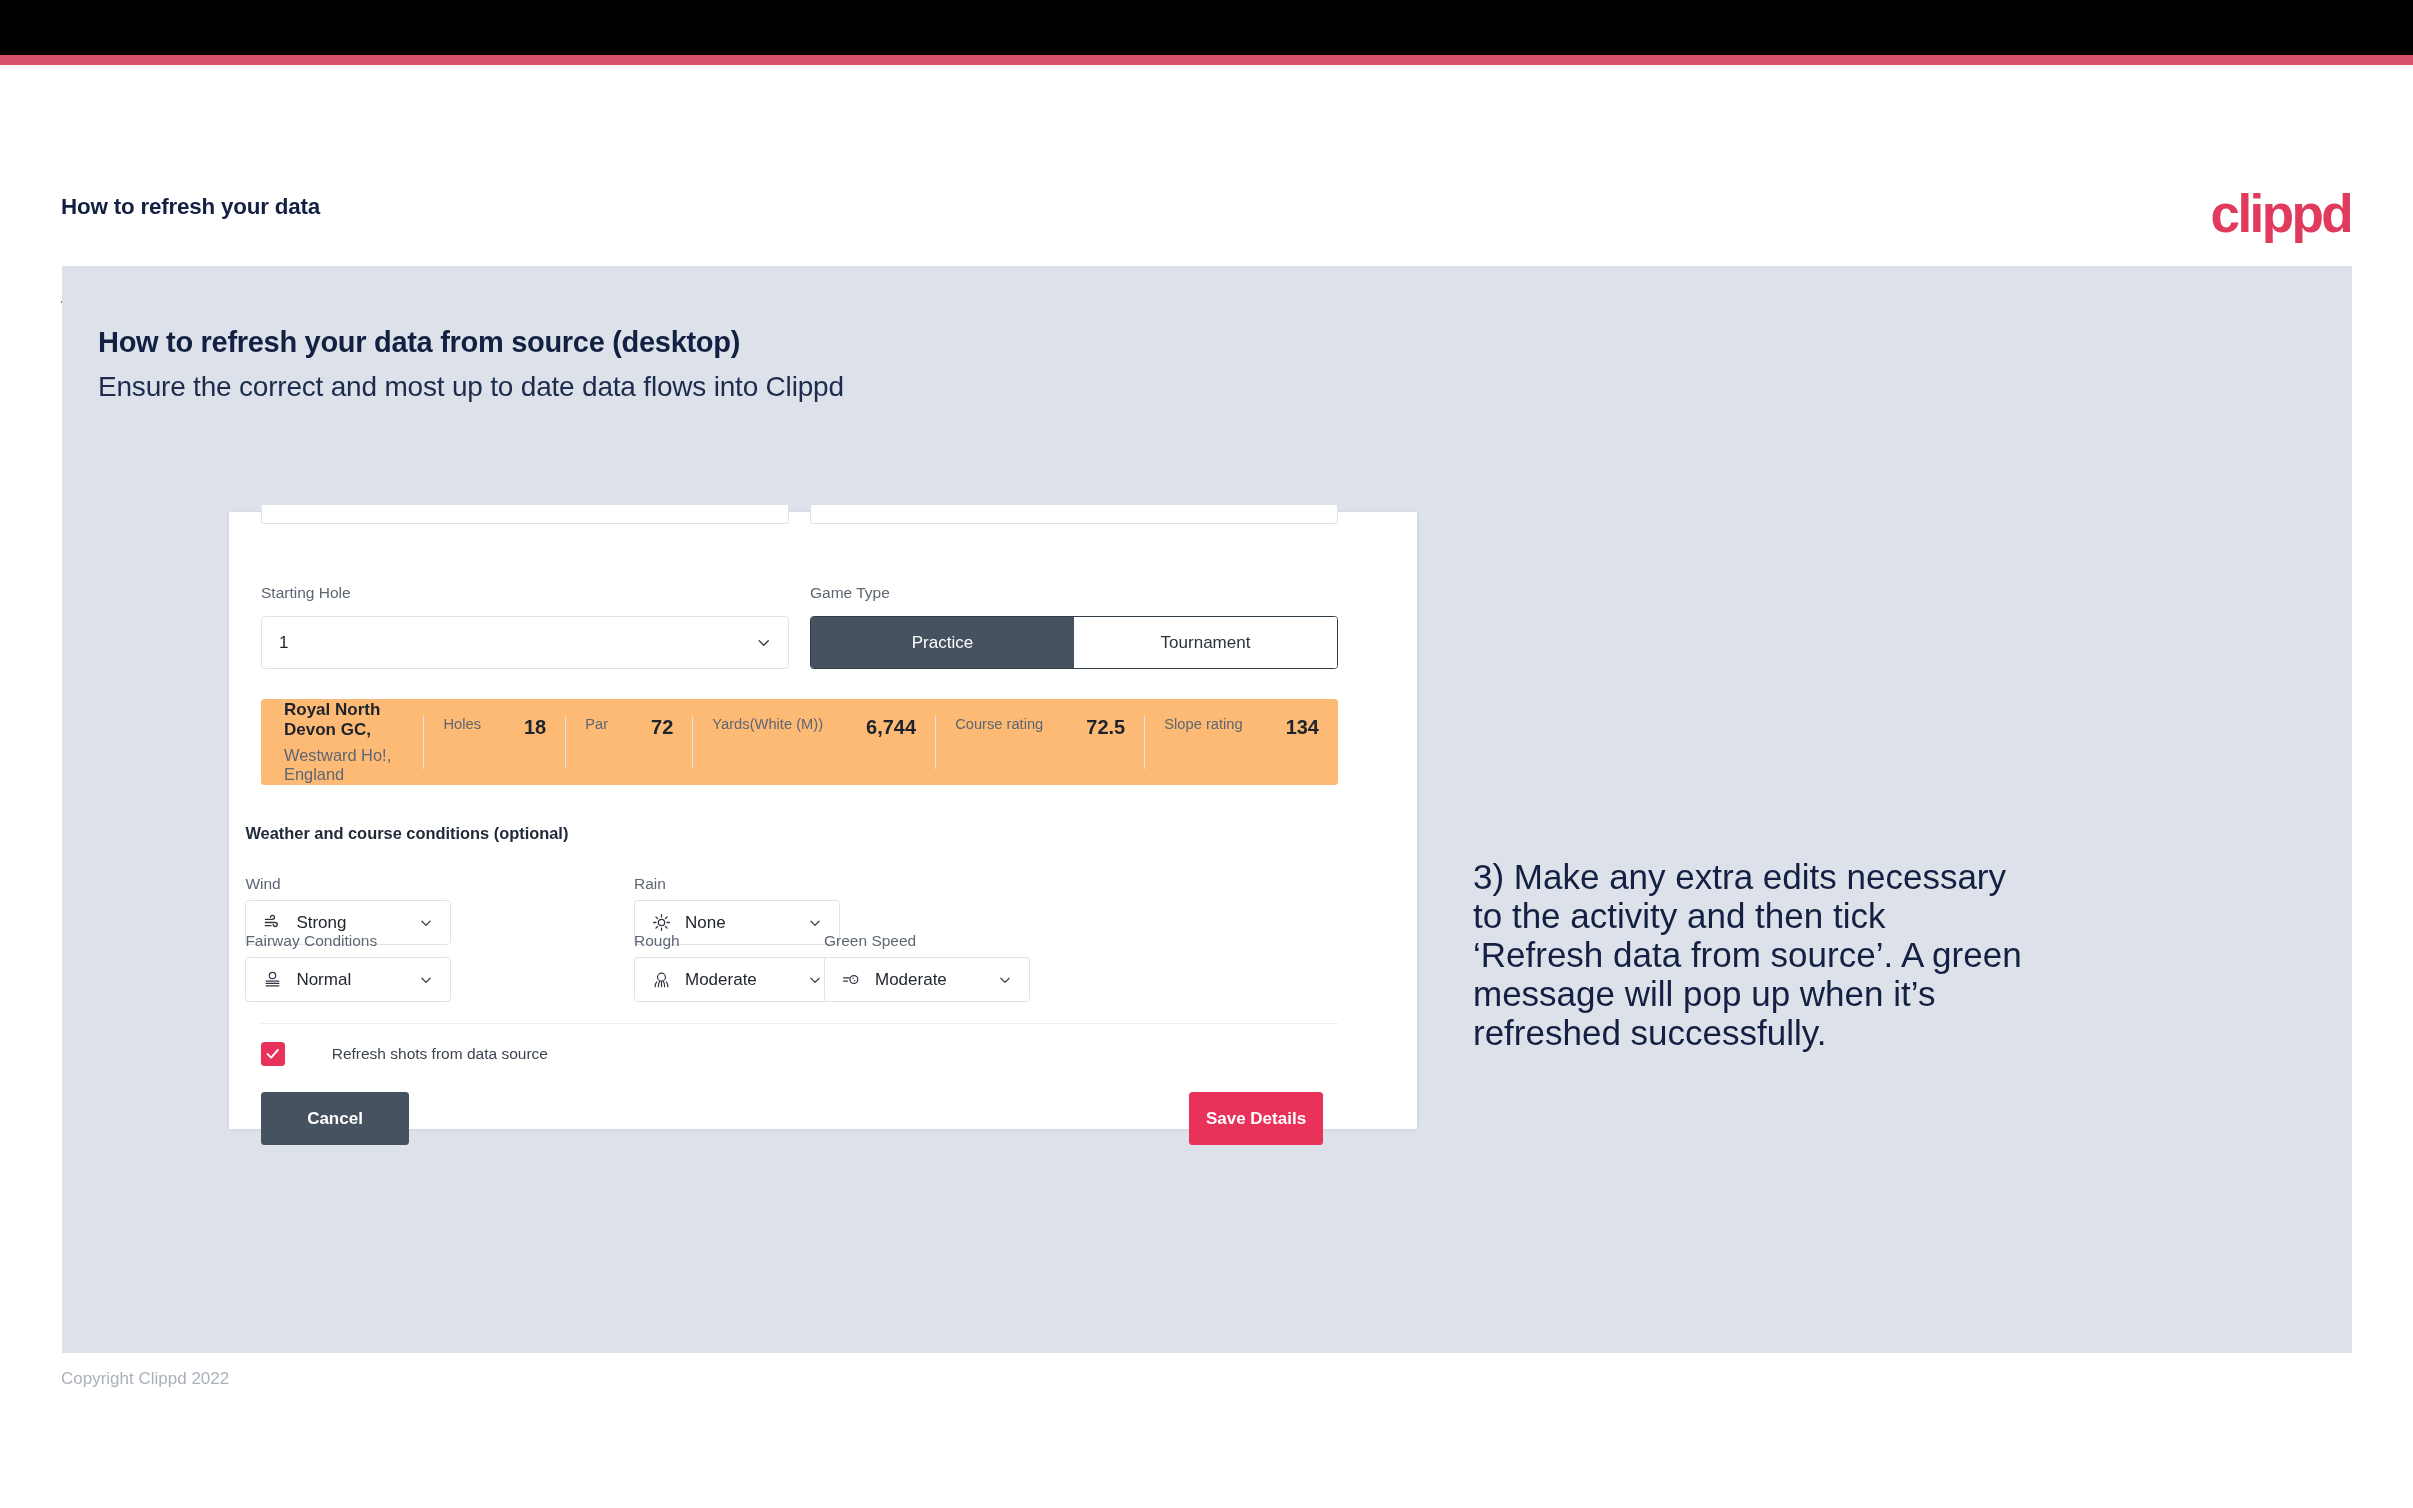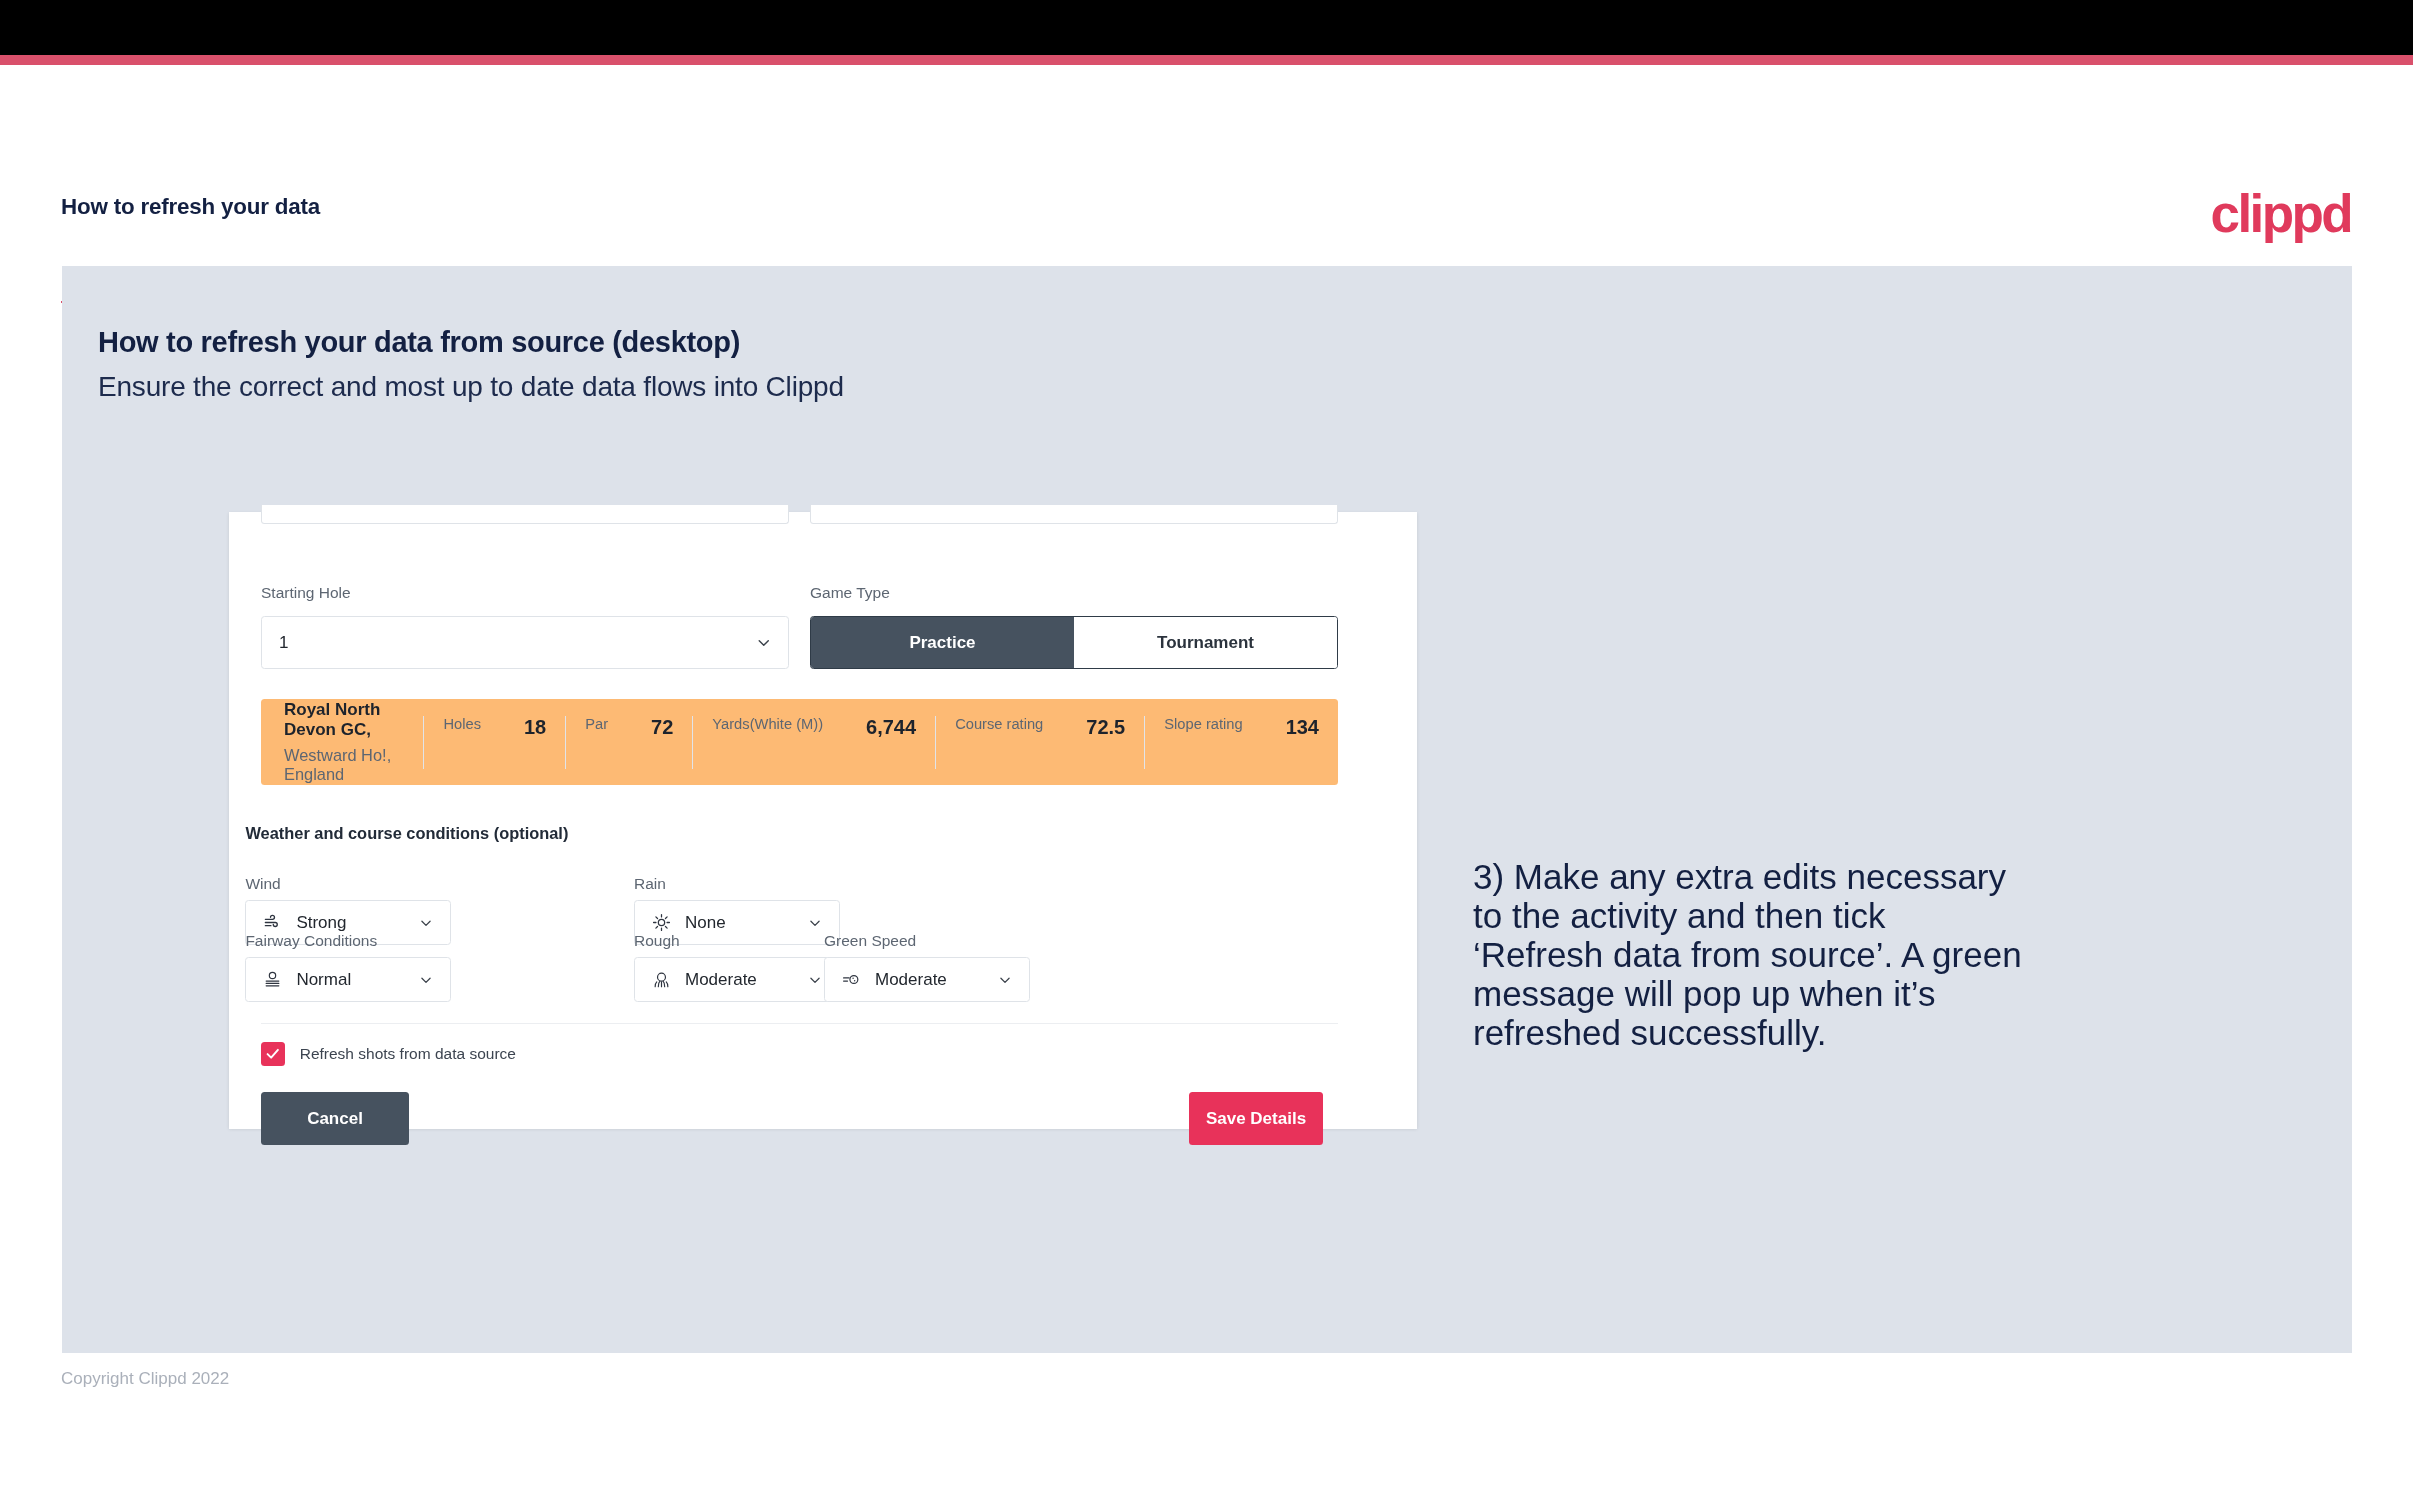--- a/index.html
+++ b/index.html
@@ -128,21 +128,21 @@
   #game-type-toggle {
     position: absolute; left: 581px; top: 104px;
     width: 528px; height: 53px;
     border: 0.9px solid #2f3b47;
     border-radius: 3.5px;
     display: flex; overflow: hidden;
   }
   .toggle-seg {
     flex: 1 1 50%;
     display: flex; align-items: center; justify-content: center;
-    font-size: 17px; font-weight: bold;
+    font-size: 17px; font-weight: normal;
   }
   .toggle-seg.active   { background: #46525f; color: #ffffff; }
   .toggle-seg.inactive { background: #ffffff; color: #2b333d; }
 
   
   #course-card {
     position: absolute; left: 32px; top: 187px;
     width: 1077px; height: 86px;
     background: #fdba74;
     border-radius: 3.5px;
@@ -171,21 +171,21 @@
   }
 
   #divider-above-actions {
     position: absolute; left: 32px; top: 511px;
     width: 1077px; height: 0.9px; background: #eceef1;
   }
 
   
   #refresh-checkbox-row {
     position: absolute; left: 32px; top: 530px;
-    display: flex; align-items: center;
+    display: flex; align-items: center; gap: 32px;
   }
   #refresh-checkbox {
     width: 24px; height: 24px;
     background: #e8325a; border-radius: 3.5px;
     display: flex; align-items: center; justify-content: center;
     flex: 0 0 auto;
   }
   #refresh-checkbox-label {
     margin-left: 14.7px; font-size: 15.5px; color: #3c4450;
   }

